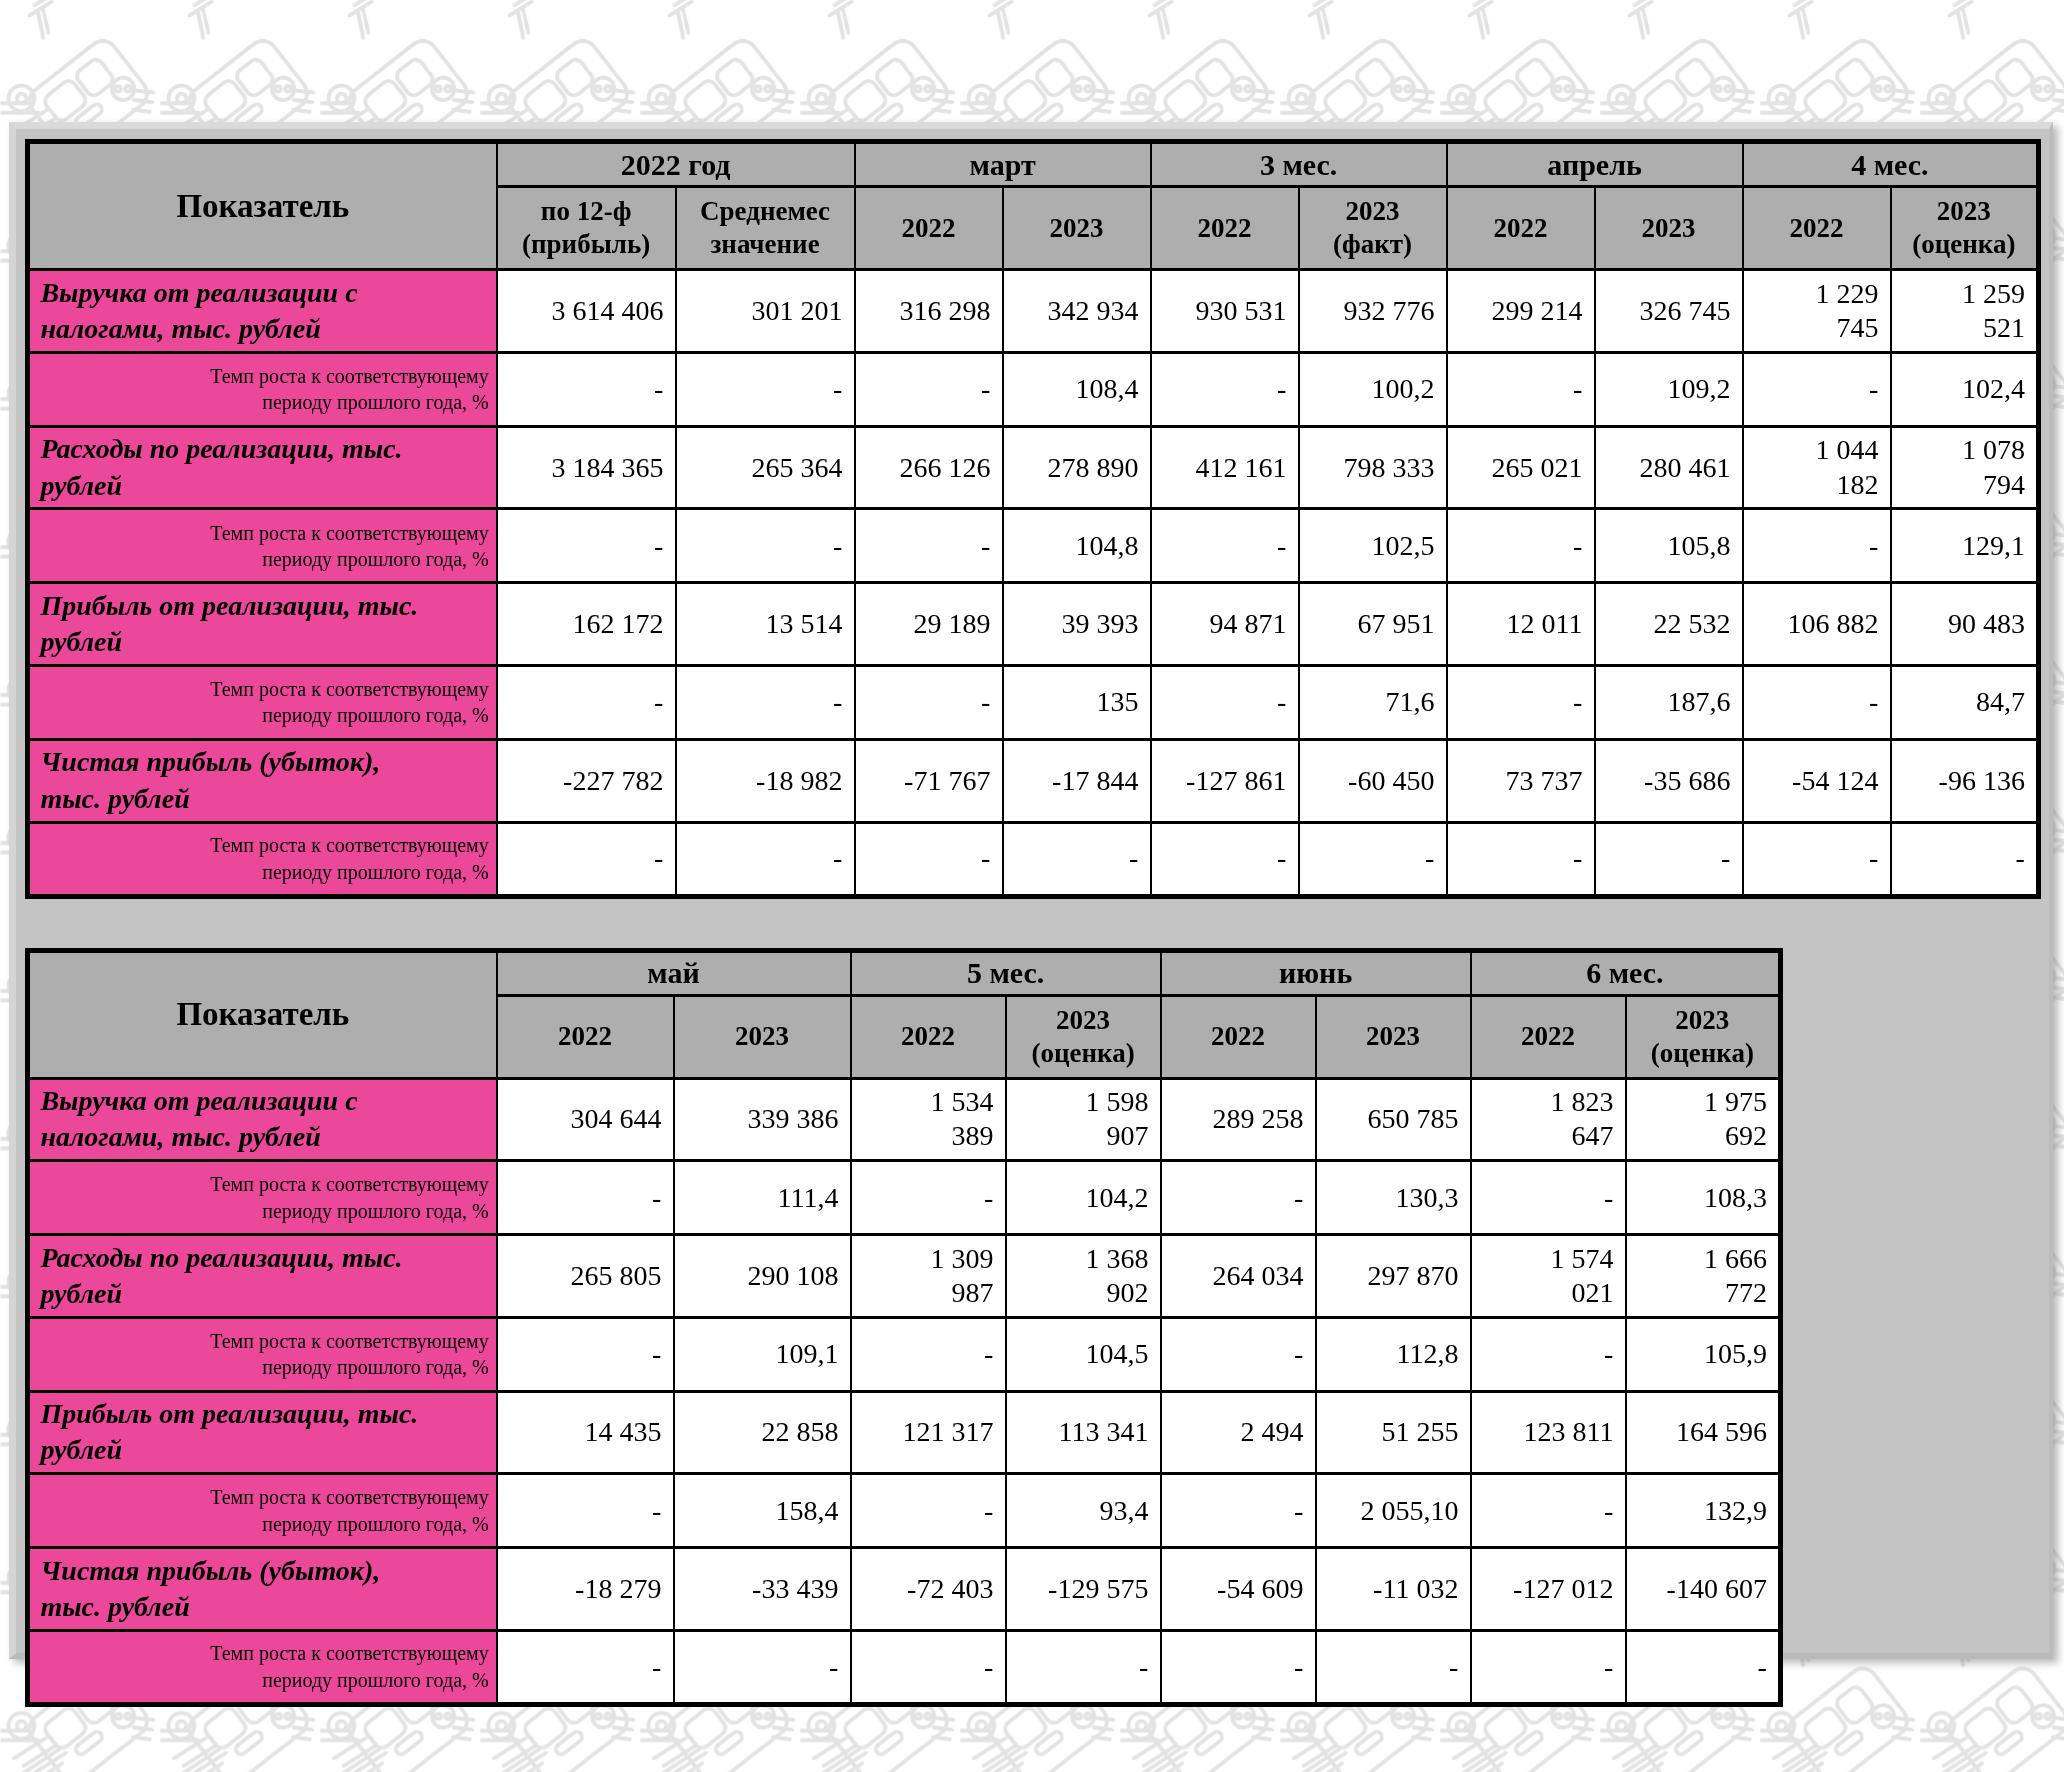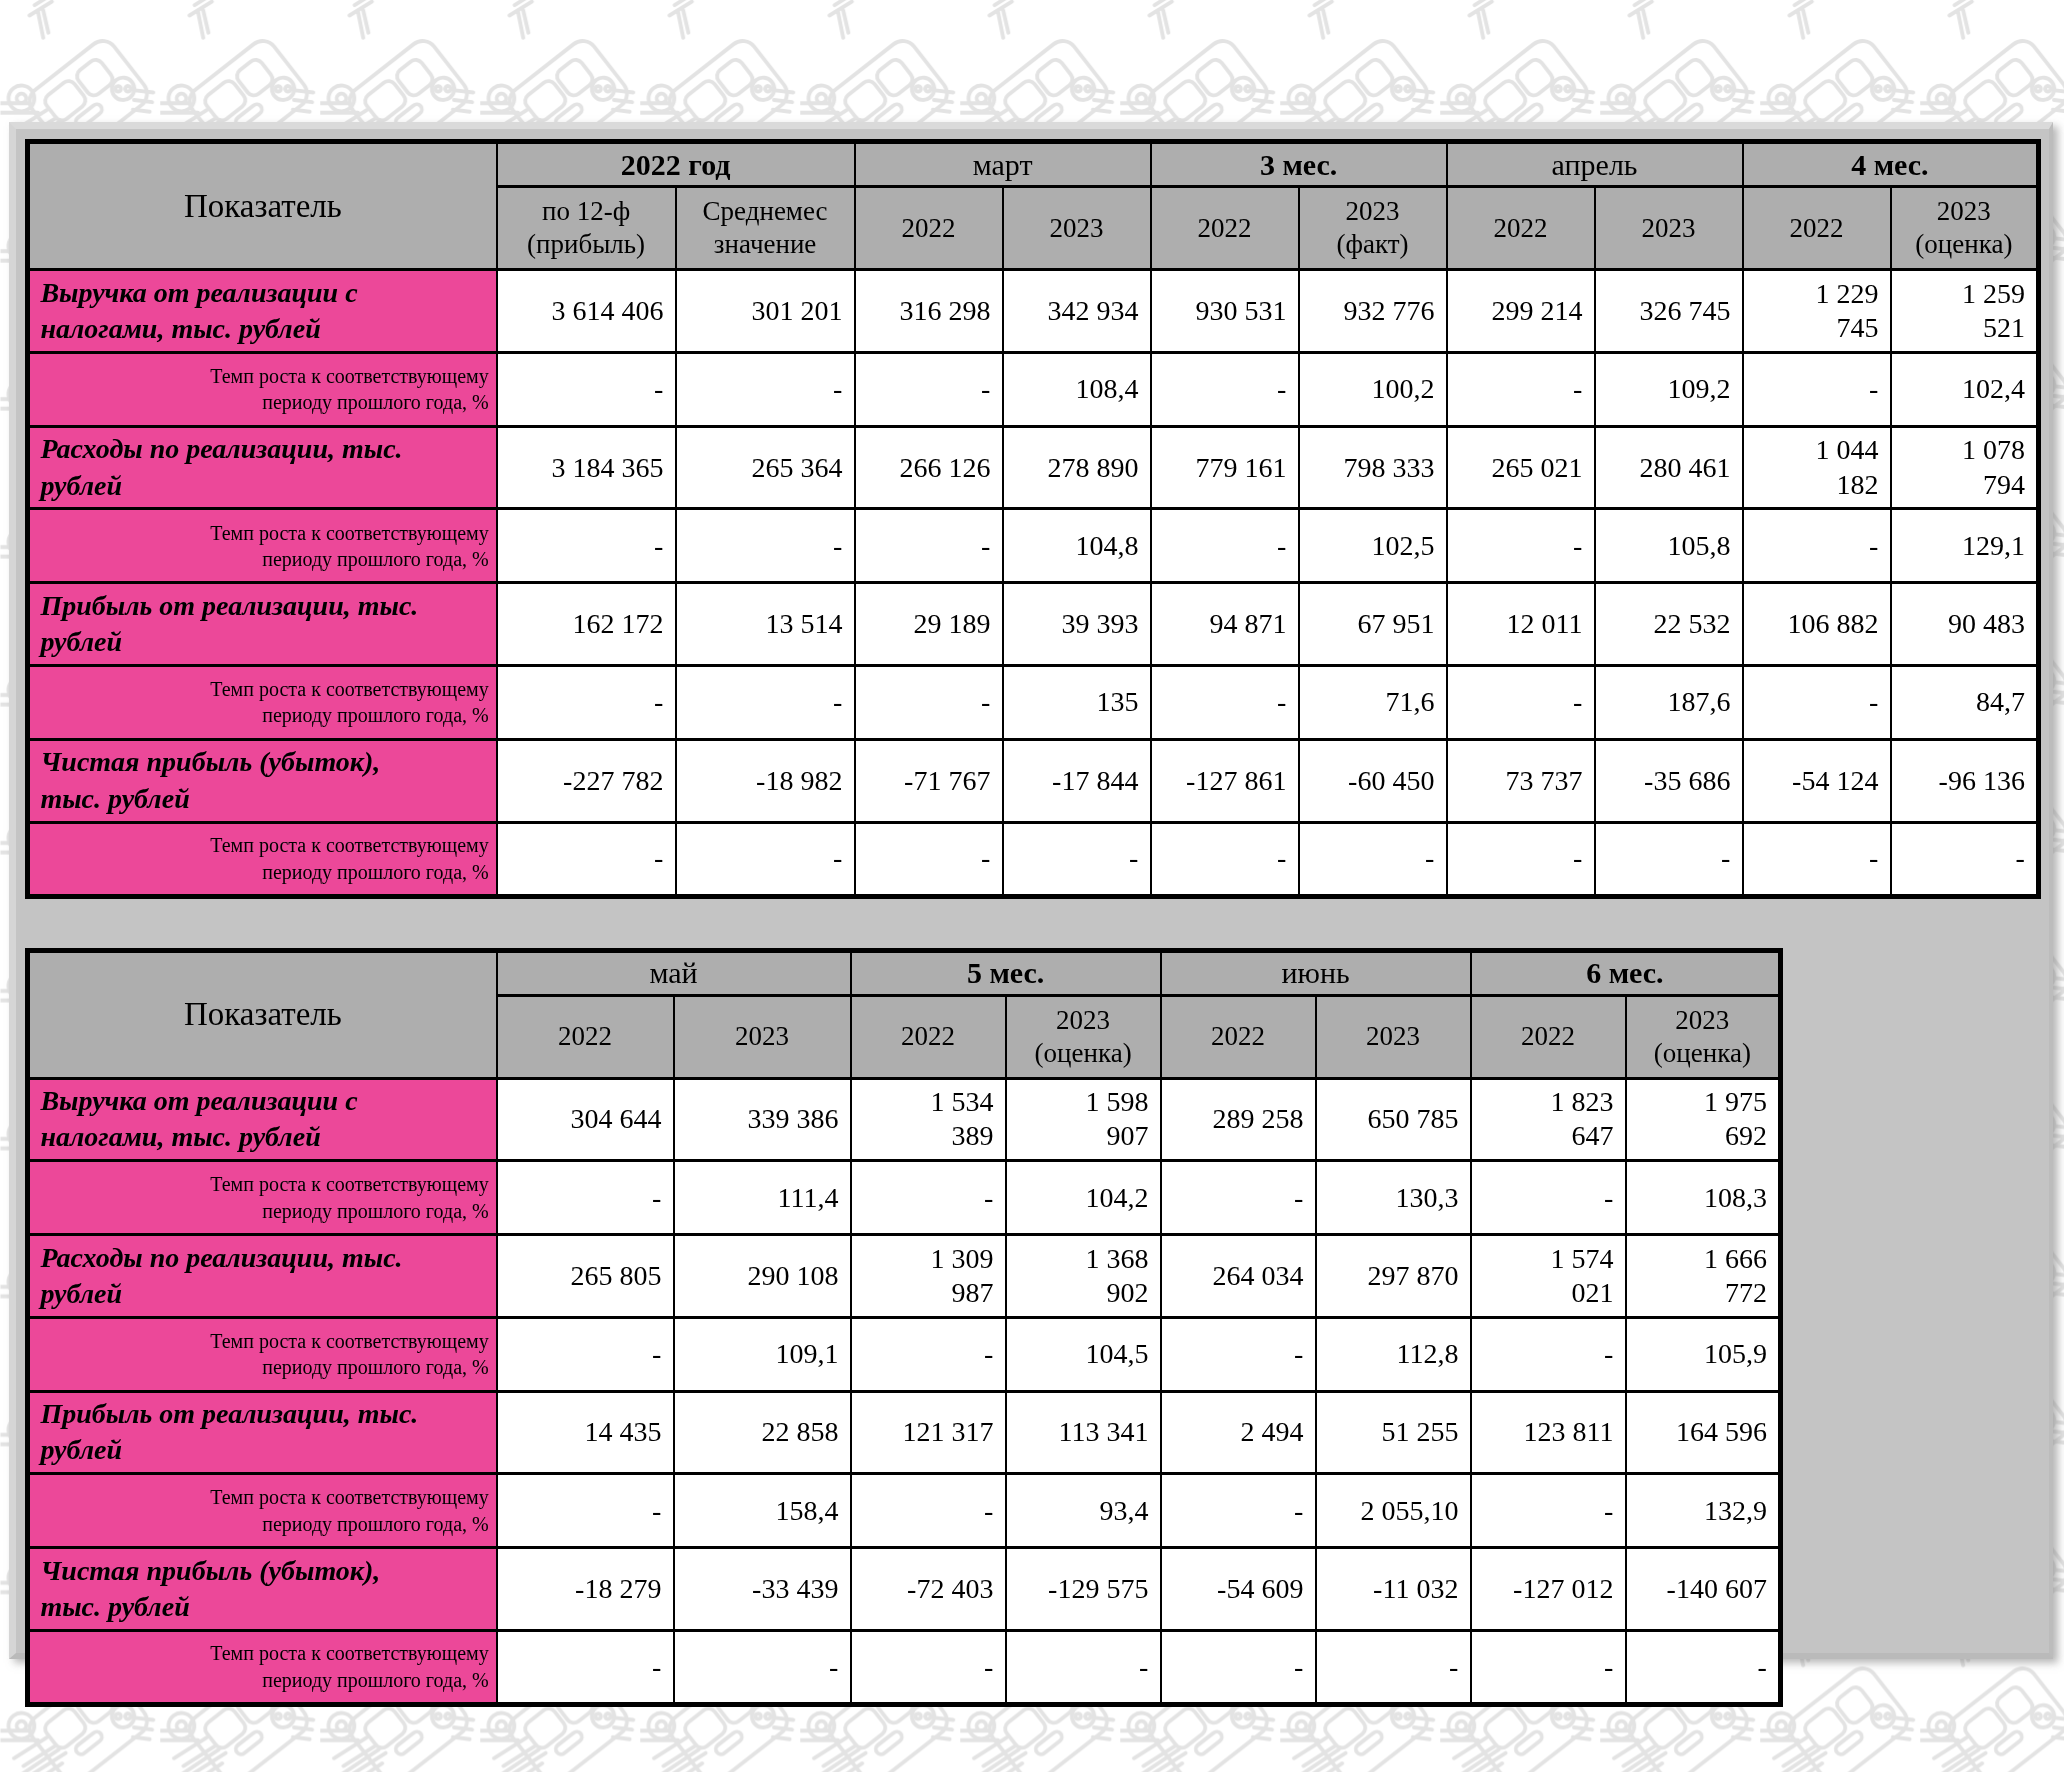--- a/index.html
+++ b/index.html
@@ -36,21 +36,21 @@
   table.fin th, table.fin td {
     border: 2.6px solid #000;
     border-top-width: 3.4px;
     border-bottom-width: 3.4px;
     box-sizing: border-box;
     overflow: hidden;
     color: #000;
   }
   table.fin th {
     background: #aeaeae;
-    font-weight: normal;
+    font-weight: bold;
     text-align: center;
     vertical-align: middle;
   }
   th.indicator { font-size: 33px; }
   tr.grp-row { height: 45px; }
   tr.sub-row { height: 83px; }
   th.grp { font-size: 30px; margin-top: 13px; }
   th.grp.b { font-weight: bold; }
   th.sub { font-size: 27px; white-space: pre-line; line-height: 1.22; }
   tbody tr.metric { height: 76px; }
@@ -181,21 +181,21 @@
           <td class="num">-</td>
           <td class="num">102,4</td>
         </tr>
         <tr class="metric">
           <td class="lbl metric-lbl">Расходы по реализации, тыс.
 рублей</td>
           <td class="num">3 184 365</td>
           <td class="num">265 364</td>
           <td class="num">266 126</td>
           <td class="num">278 890</td>
-          <td class="num">779 161</td>
+          <td class="num">412 161</td>
           <td class="num">798 333</td>
           <td class="num">265 021</td>
           <td class="num">280 461</td>
           <td class="num">1 044
 182</td>
           <td class="num">1 078
 794</td>
         </tr>
         <tr class="growth">
           <td class="lbl growth-lbl">Темп роста к соответствующему

